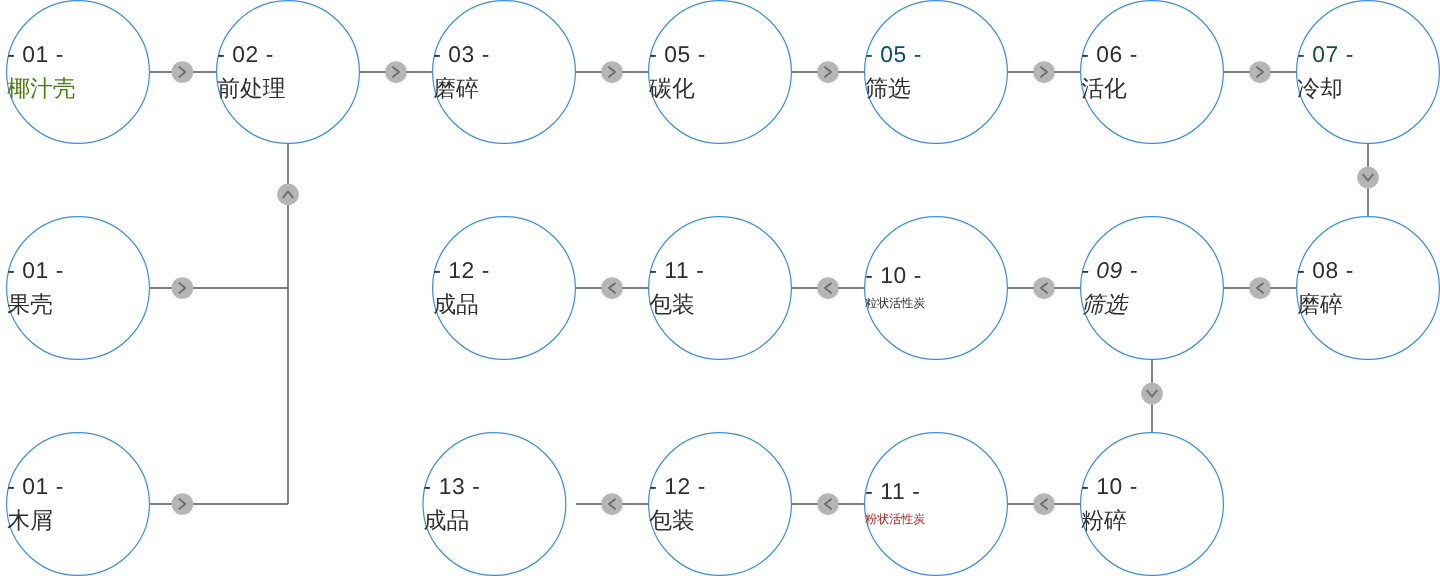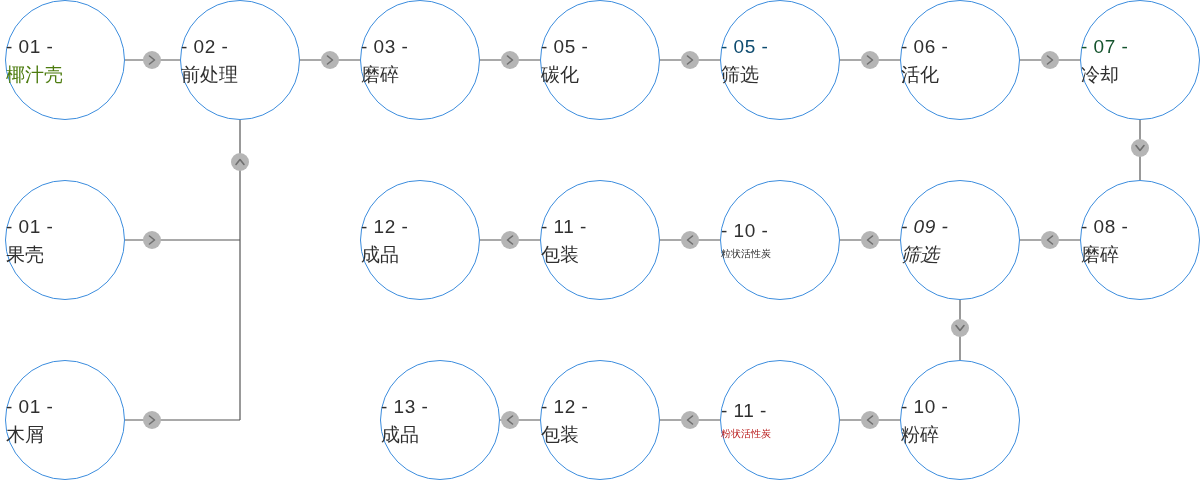--- a/index.html
+++ b/index.html
@@ -245,21 +245,21 @@
         <div class="node-label" style="color: rgb(47, 47, 47);">粉碎</div>
       </div>
       <div class="node" style="left: 780px; top: 420px; border-color: rgb(60, 141, 222); background: rgb(255, 255, 255);">
         <div class="node-num" style="color: rgb(47, 47, 47);">- 11 -</div>
         <div class="node-label small" style="color: #b91c1c;">粉状活性炭</div>
       </div>
       <div class="node" style="left: 600px; top: 420px; border-color: rgb(60, 141, 222); background: rgb(255, 255, 255);">
         <div class="node-num" style="color: rgb(47, 47, 47);">- 12 -</div>
         <div class="node-label" style="color: rgb(47, 47, 47);">包装</div>
       </div>
-      <div class="node" style="left: 440px; top: 420px; border-color: rgb(60, 141, 222); background: rgb(255, 255, 255);">
+      <div class="node" style="left: 412px; top: 420px; border-color: rgb(60, 141, 222); background: rgb(255, 255, 255);">
         <div class="node-num" style="color: rgb(47, 47, 47);">- 13 -</div>
         <div class="node-label" style="color: rgb(47, 47, 47);">成品</div>
       </div>
       <div class="node" style="left: 65px; top: 420px; border-color: rgb(60, 141, 222); background: rgb(255, 255, 255);">
         <div class="node-num" style="color: rgb(47, 47, 47);">- 01 -</div>
         <div class="node-label" style="color: rgb(47, 47, 47);">木屑</div>
       </div>
     </div>
 </div>
 

